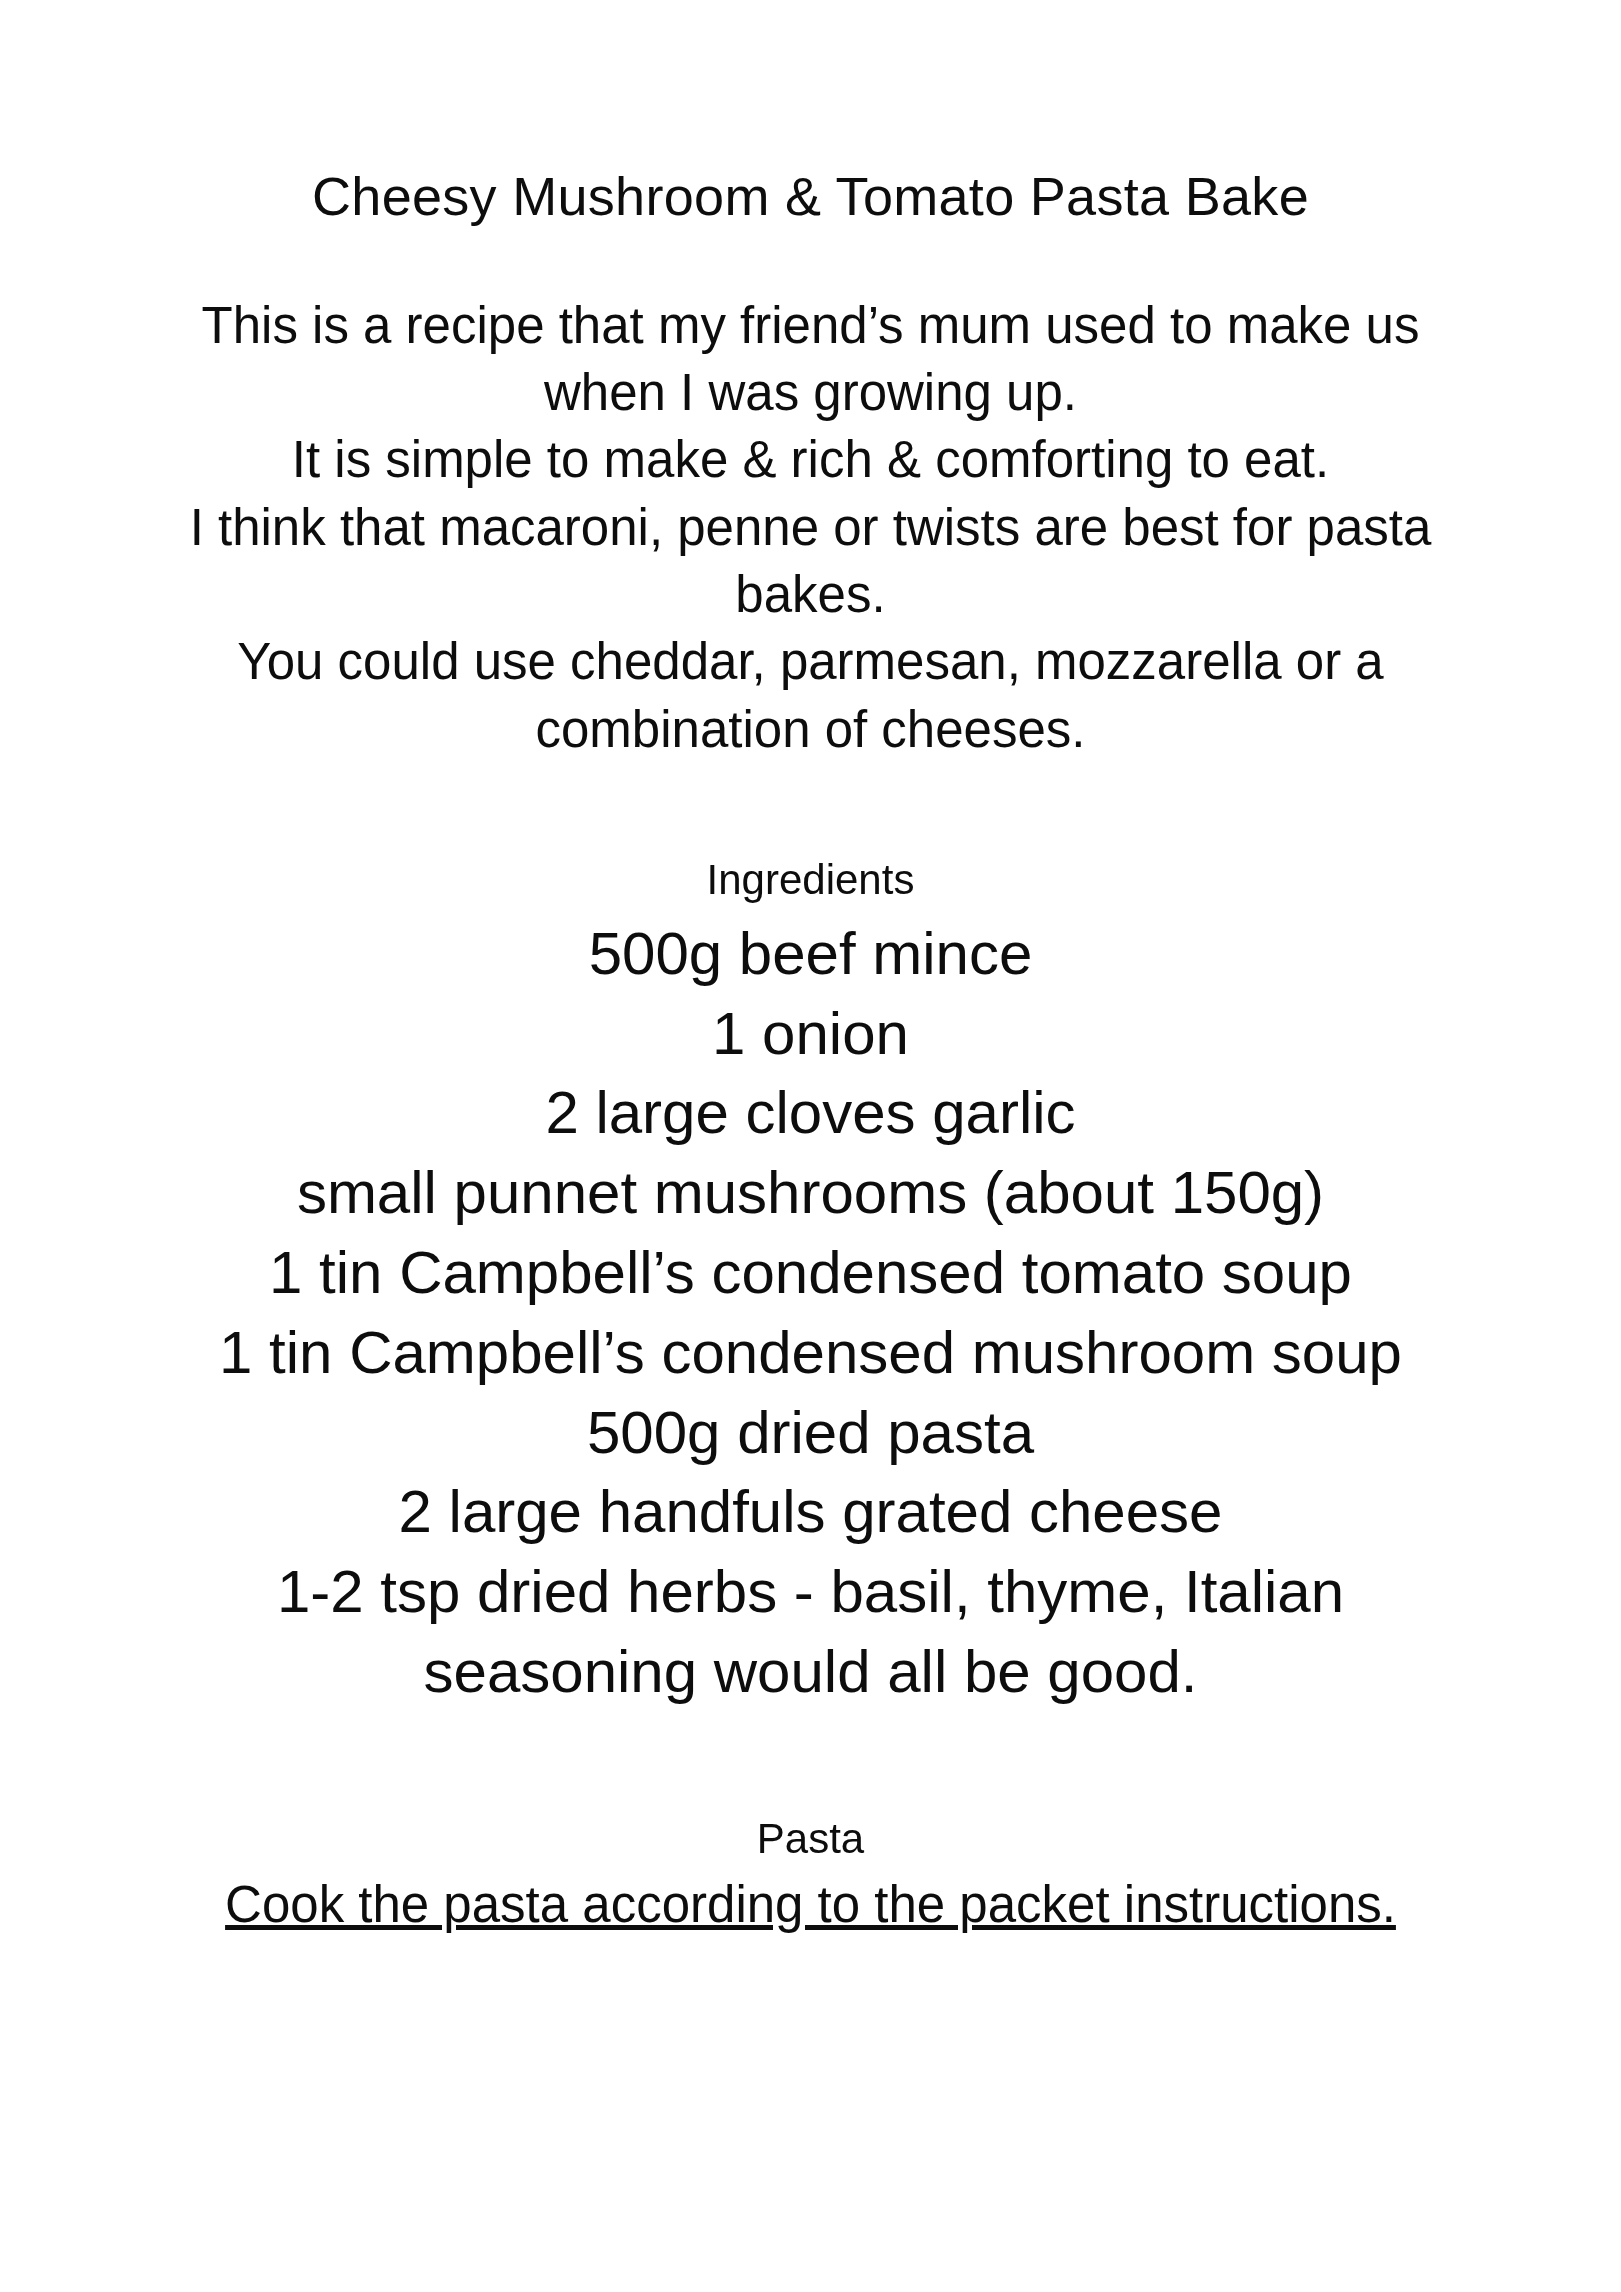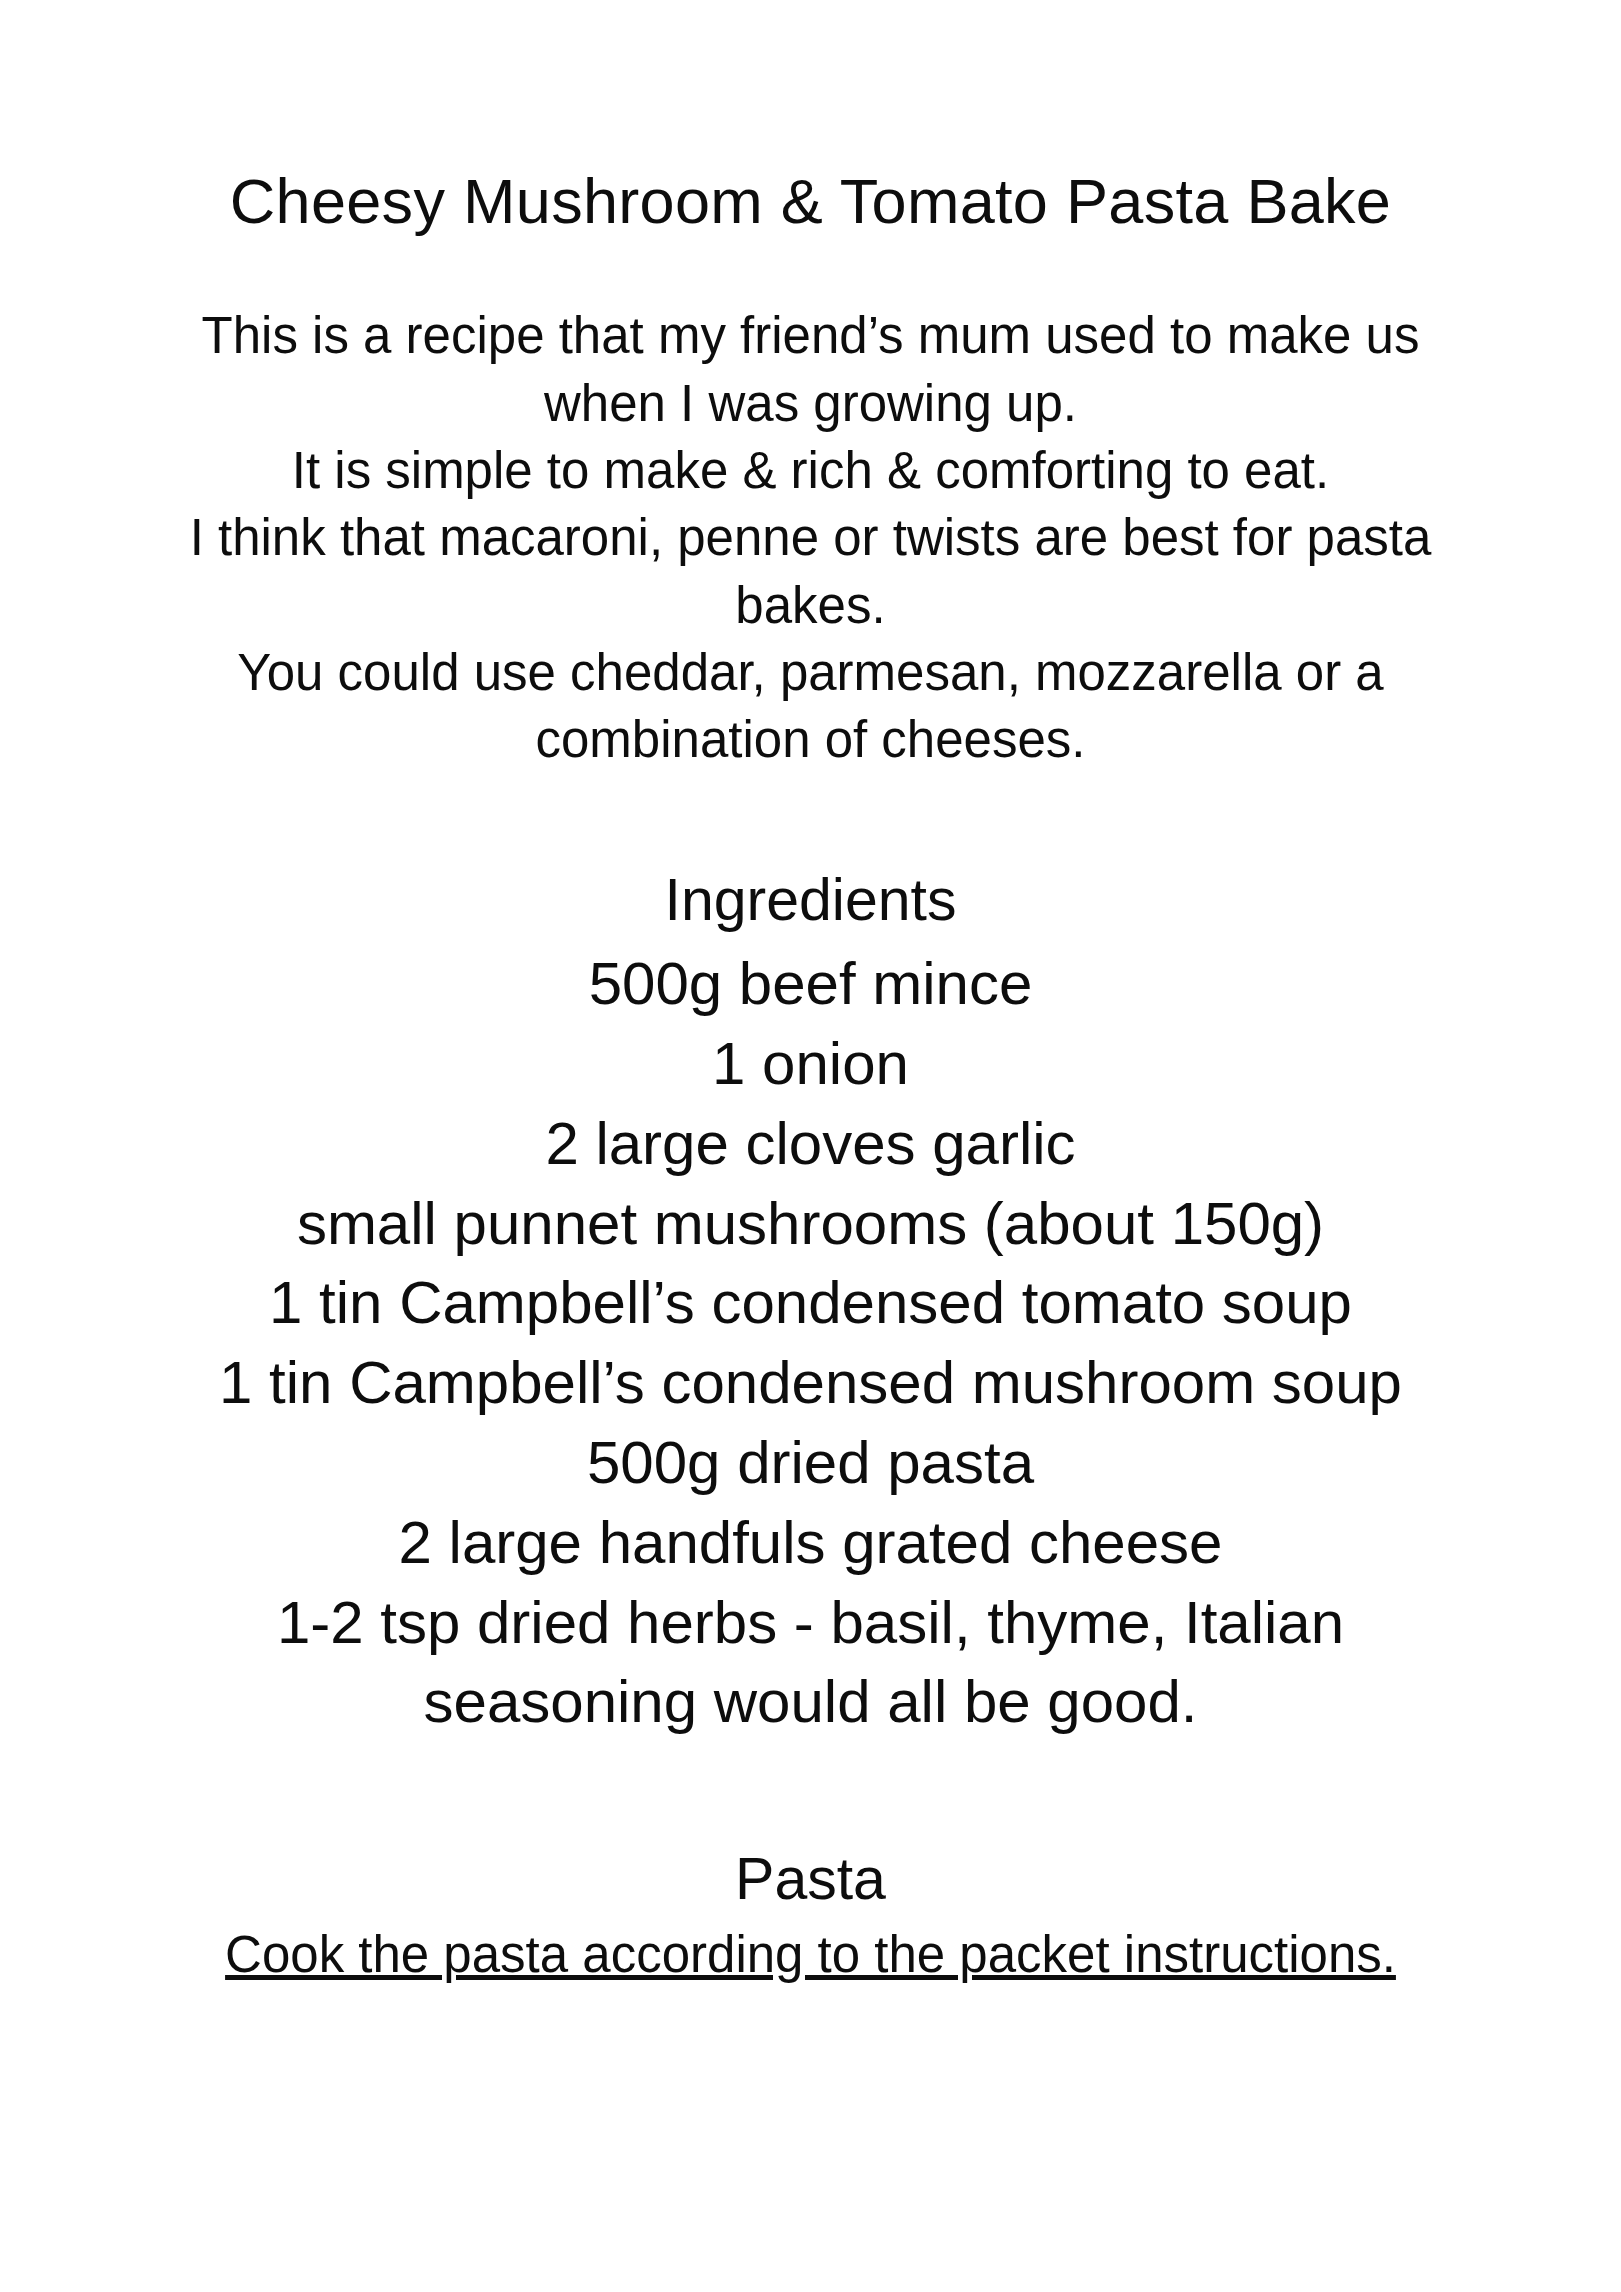--- a/index.html
+++ b/index.html
@@ -16,40 +16,40 @@
   }
   .page {
     box-sizing: border-box;
     width: 1621px;
     height: 2293px;
     padding: 147px 147px 0 147px;
     background: #ffffff;
   }
   .recipe-title {
     text-align: center;
-    font-size: 63px;
+    font-size: 54px;
     font-weight: 400;
     line-height: 1.17;
     letter-spacing: 0.3px;
     margin: 17.6px 39px 0 39px;
     color: #0d0d0d;
   }
   .intro {
     text-align: center;
     font-size: 51px;
     line-height: 1.32;
     margin-top: 64px;
     color: #0d0d0d;
   }
   .intro p {
     margin: 0;
   }
   .section-heading {
     text-align: center;
-    font-size: 59px;
+    font-size: 42px;
     font-weight: 400;
     margin: 0;
     color: #0d0d0d;
   }
   .ingredients-block {
     margin-top: 93px;
   }
   .ingredients-list {
     list-style: none;
     margin: 9.8px 0 0 0;

